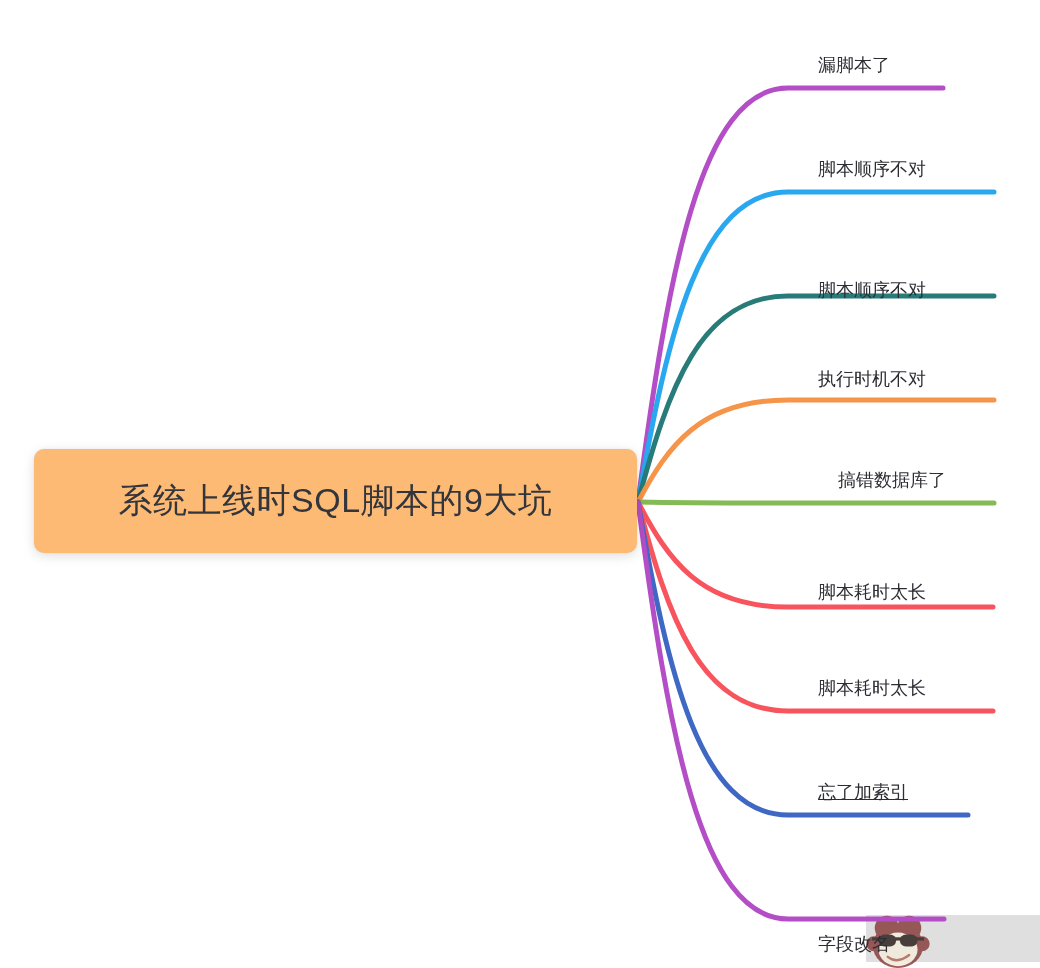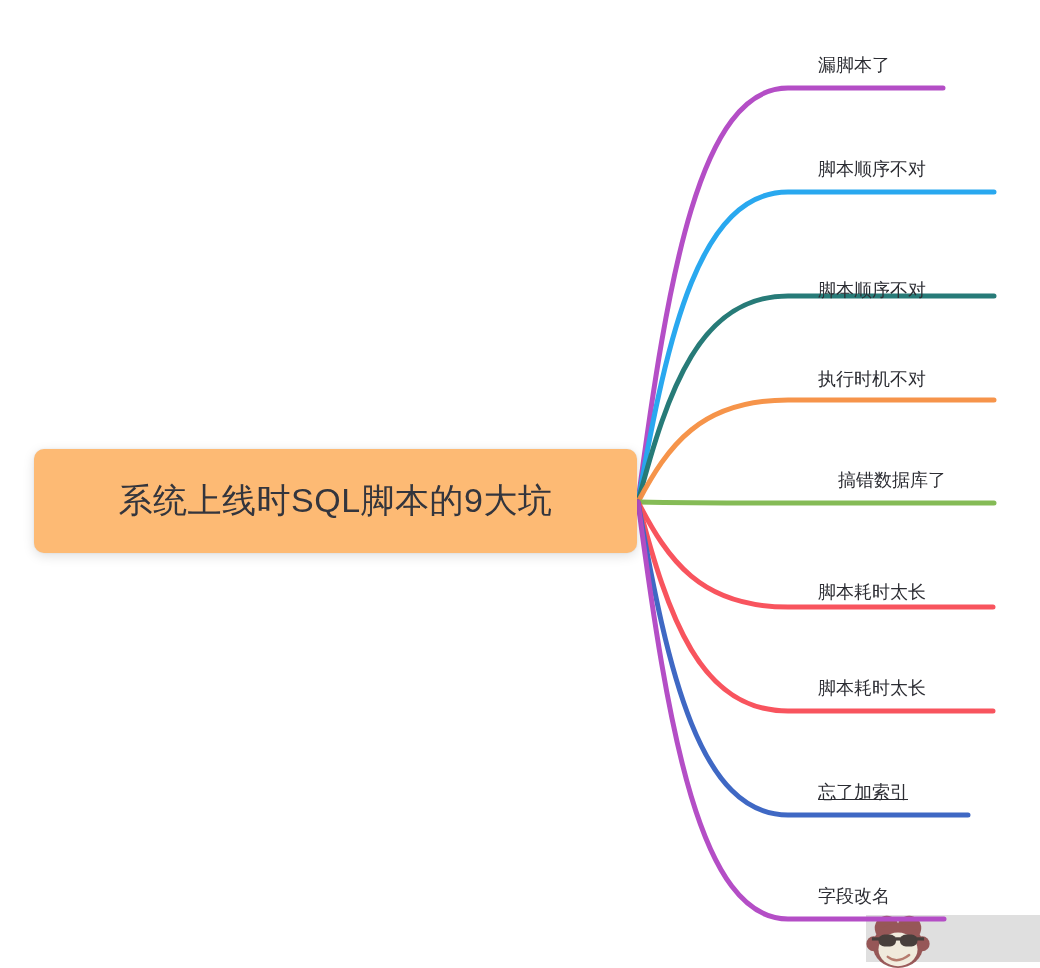--- a/index.html
+++ b/index.html
@@ -75,16 +75,16 @@
 
   <div id="branches">
       <div class="branch-label" style="top: 53px;">漏脚本了</div>
       <div class="branch-label" style="top: 157px;">脚本顺序不对</div>
       <div class="branch-label" style="top: 278px;">脚本顺序不对</div>
       <div class="branch-label" style="top: 367px;">执行时机不对</div>
       <div class="branch-label" style="top: 468px; margin-left: 20px;">搞错数据库了</div>
       <div class="branch-label" style="top: 572px; margin-top: 8px;">脚本耗时太长</div>
       <div class="branch-label" style="top: 676px;">脚本耗时太长</div>
       <div class="branch-label" style="top: 780px; text-decoration: underline;">忘了加索引</div>
-      <div class="branch-label" style="top: 884px;">字段改名</div>
+      <div class="branch-label" style="top: 932px;">字段改名</div>
     </div>
 
 </div>
 
 </body></html>

